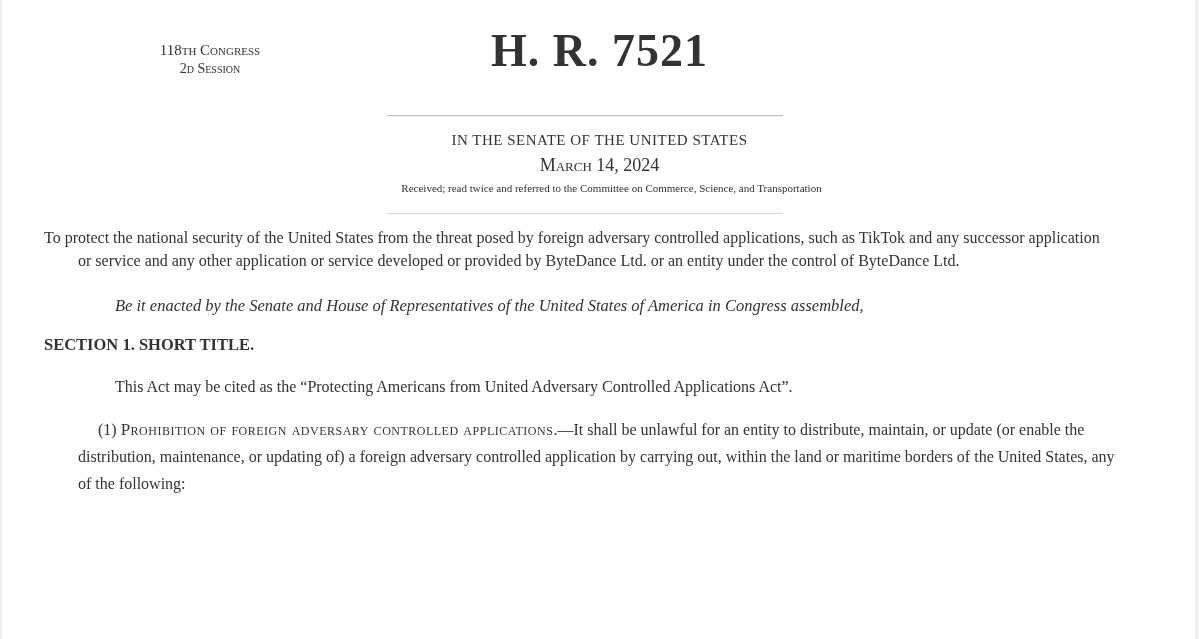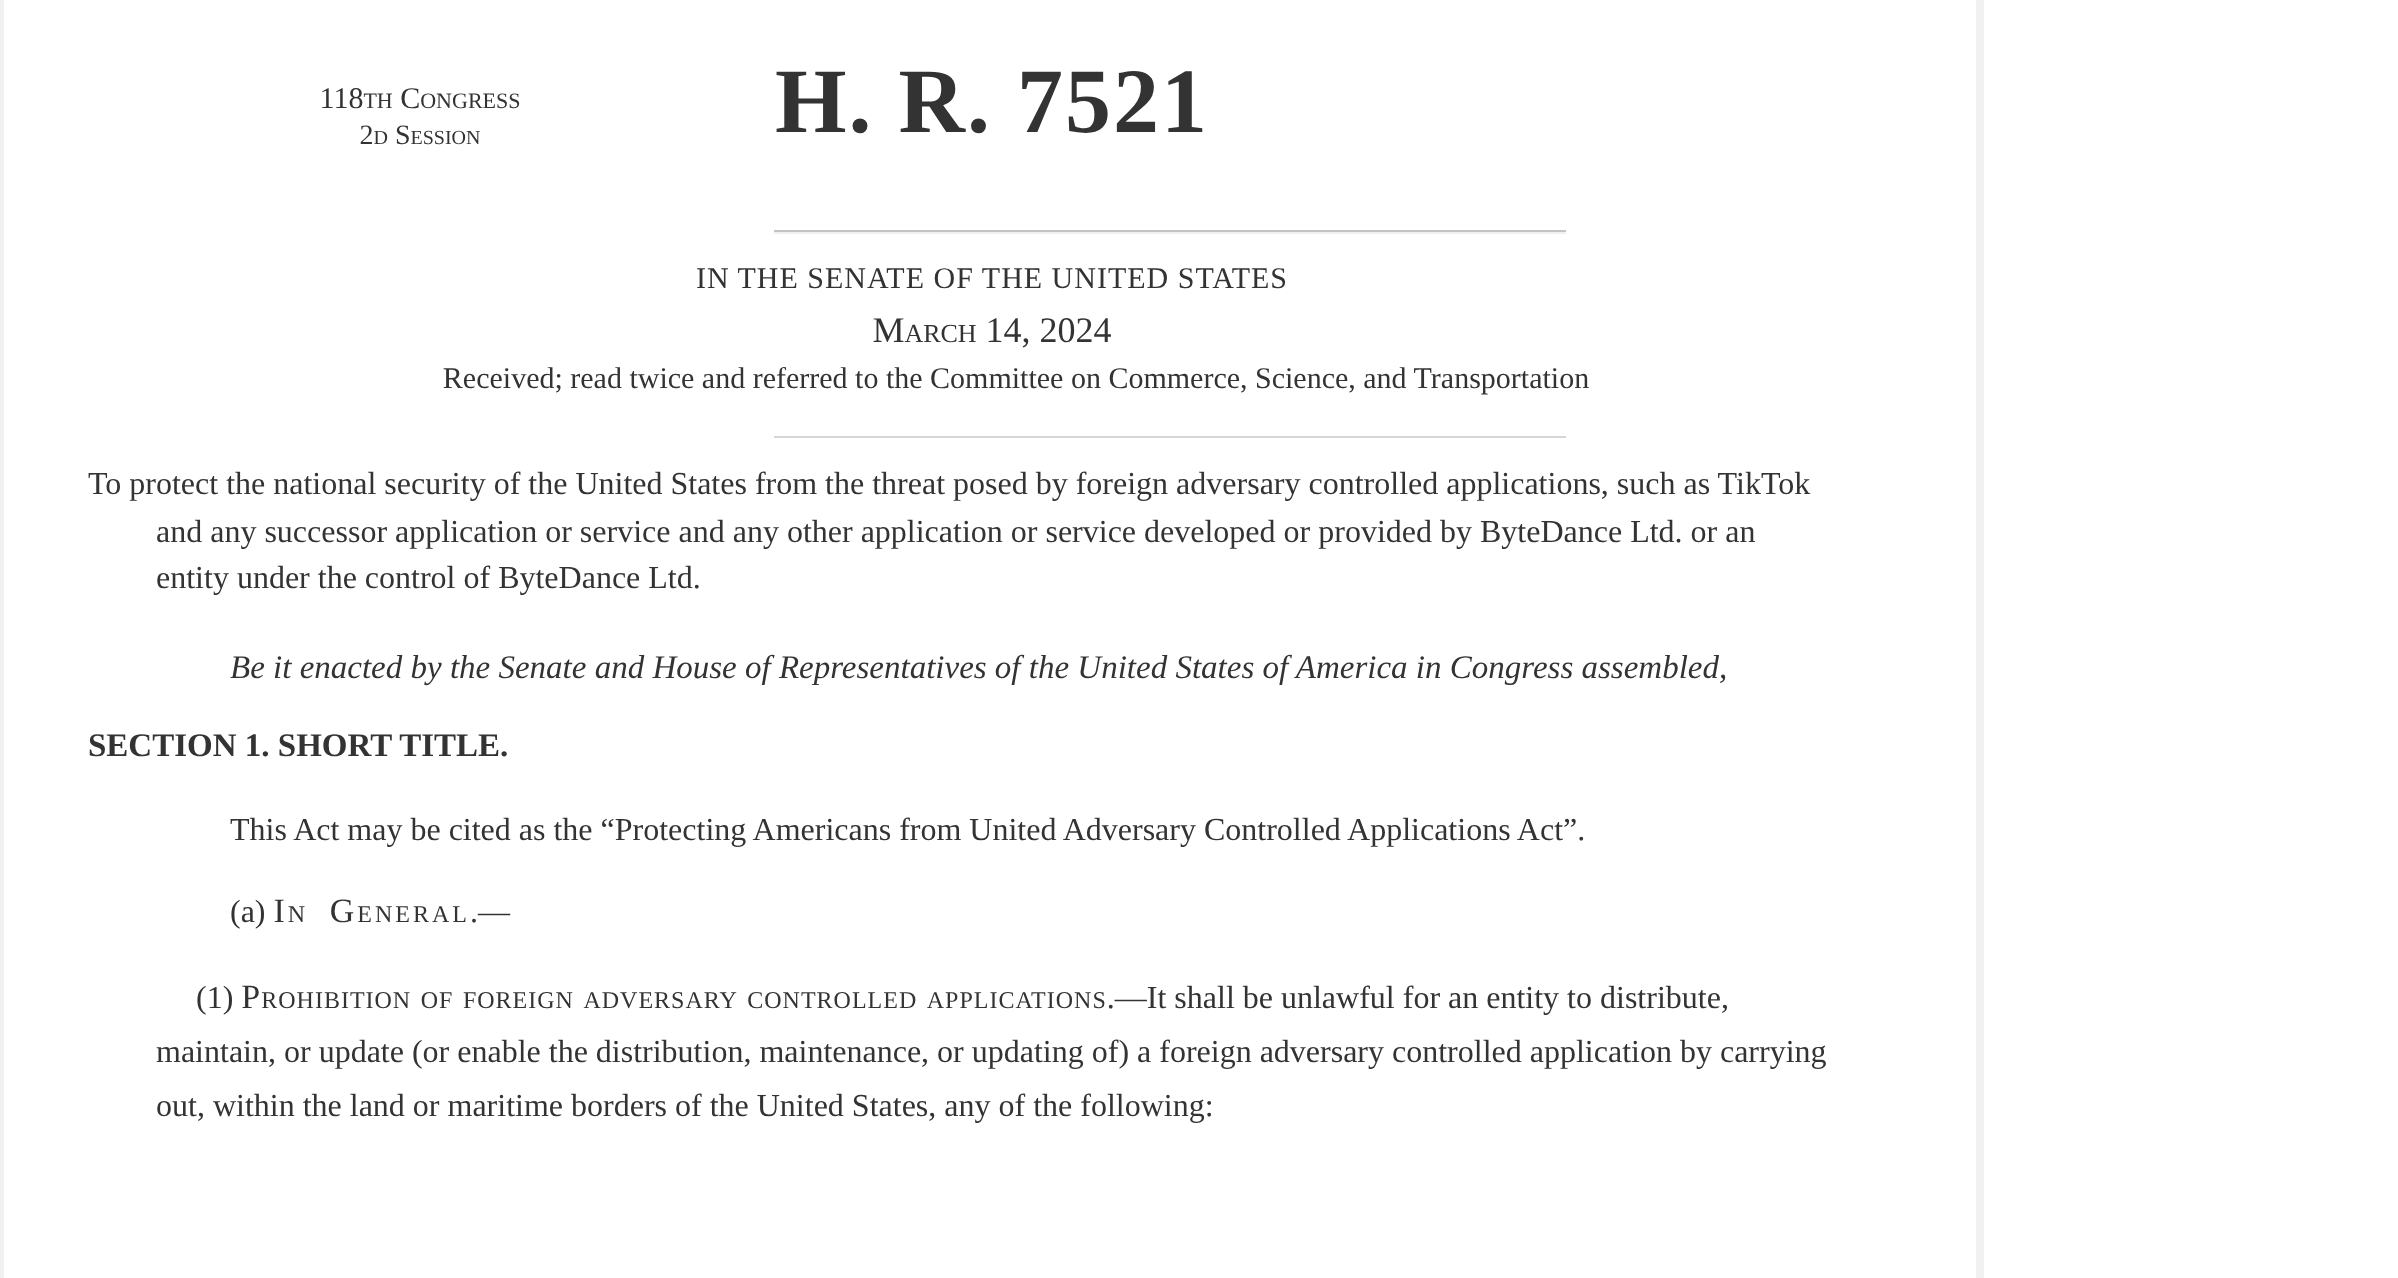--- a/index.html
+++ b/index.html
@@ -6,21 +6,21 @@
   html, body { margin: 0; padding: 0; }
   body {
     width: 1199px; height: 639px;
     background: #ffffff;
     font-family: "Liberation Serif", serif;
     color: #333333;
     overflow: hidden;
   }
   .page {
     position: relative;
-    width: 992px; height: 639px;
+    width: 1199px; height: 639px;
     background: #ffffff;
   }
   .edge-left {
     position: absolute; left: 0; top: 0;
     width: 2px; height: 639px; background: #f0f0f0;
   }
   .edge-right {
     position: absolute; right: 0; top: 0;
     width: 4px; height: 639px; background: #f1f1f1;
   }
@@ -42,21 +42,21 @@
     border: 0; height: 0;
     border-top: 1px solid #c4c4c4;
     box-shadow: 0 1px 0 rgba(0,0,0,0.06);
     width: 396px; margin: 0 0 0 387px;
   }
   hr.rule-bottom { margin-top: 18px; box-shadow: none; border-top-color: #d6d6d6; }
 
   .senate-block { text-align: center; }
   .chamber { padding-top: 15px; font-size: 15px; letter-spacing: 0.5px; line-height: 1.3; }
   .action-date { margin-top: 3px; font-size: 18px; font-variant: small-caps; line-height: 1.3; }
-  .action-text { margin-top: 4px; font-size: 15px; line-height: 1.3; margin-left: 24px; }
+  .action-text { margin-top: 4px; font-size: 11px; line-height: 1.3; margin-left: 24px; }
 
   .an-act {
     margin-top: 16px; text-align: center;
     font-size: 34px; font-weight: bold; line-height: 1.2;
     letter-spacing: 1px;
   }
 
   p { margin: 0; padding: 0; }
   .long-title {
     margin: 12px 84px 0 78px; text-indent: -34px;
@@ -114,16 +114,15 @@
 
   <p class="long-title">To protect the national security of the United States from the threat posed by foreign adversary controlled applications, such as TikTok and any successor application or service and any other application or service developed or provided by ByteDance Ltd. or an entity under the control of ByteDance Ltd.</p>
 
   <p class="enacting">Be it enacted by the Senate and House of Representatives of the United States of America in Congress assembled,</p>
 
   <p class="sec-heading">SECTION 1. SHORT TITLE.</p>
 
   <p class="cited">This Act may be cited as the “Protecting Americans from United Adversary Controlled Applications Act”.</p>
 
 
-  <p class="subsec"><span>(a) </span><span class="sc-title">In General</span><span>.—</span></p>
 
   <p class="para1"><span>(1) </span><span class="sc-title">Prohibition of foreign adversary controlled applications</span><span>.—It shall be unlawful for an entity to distribute, maintain, or update (or enable the distribution, maintenance, or updating of) a foreign adversary controlled application by carrying out, within the land or maritime borders of the United States, any of the following:</span></p>
 </div>
 
 </body></html>

